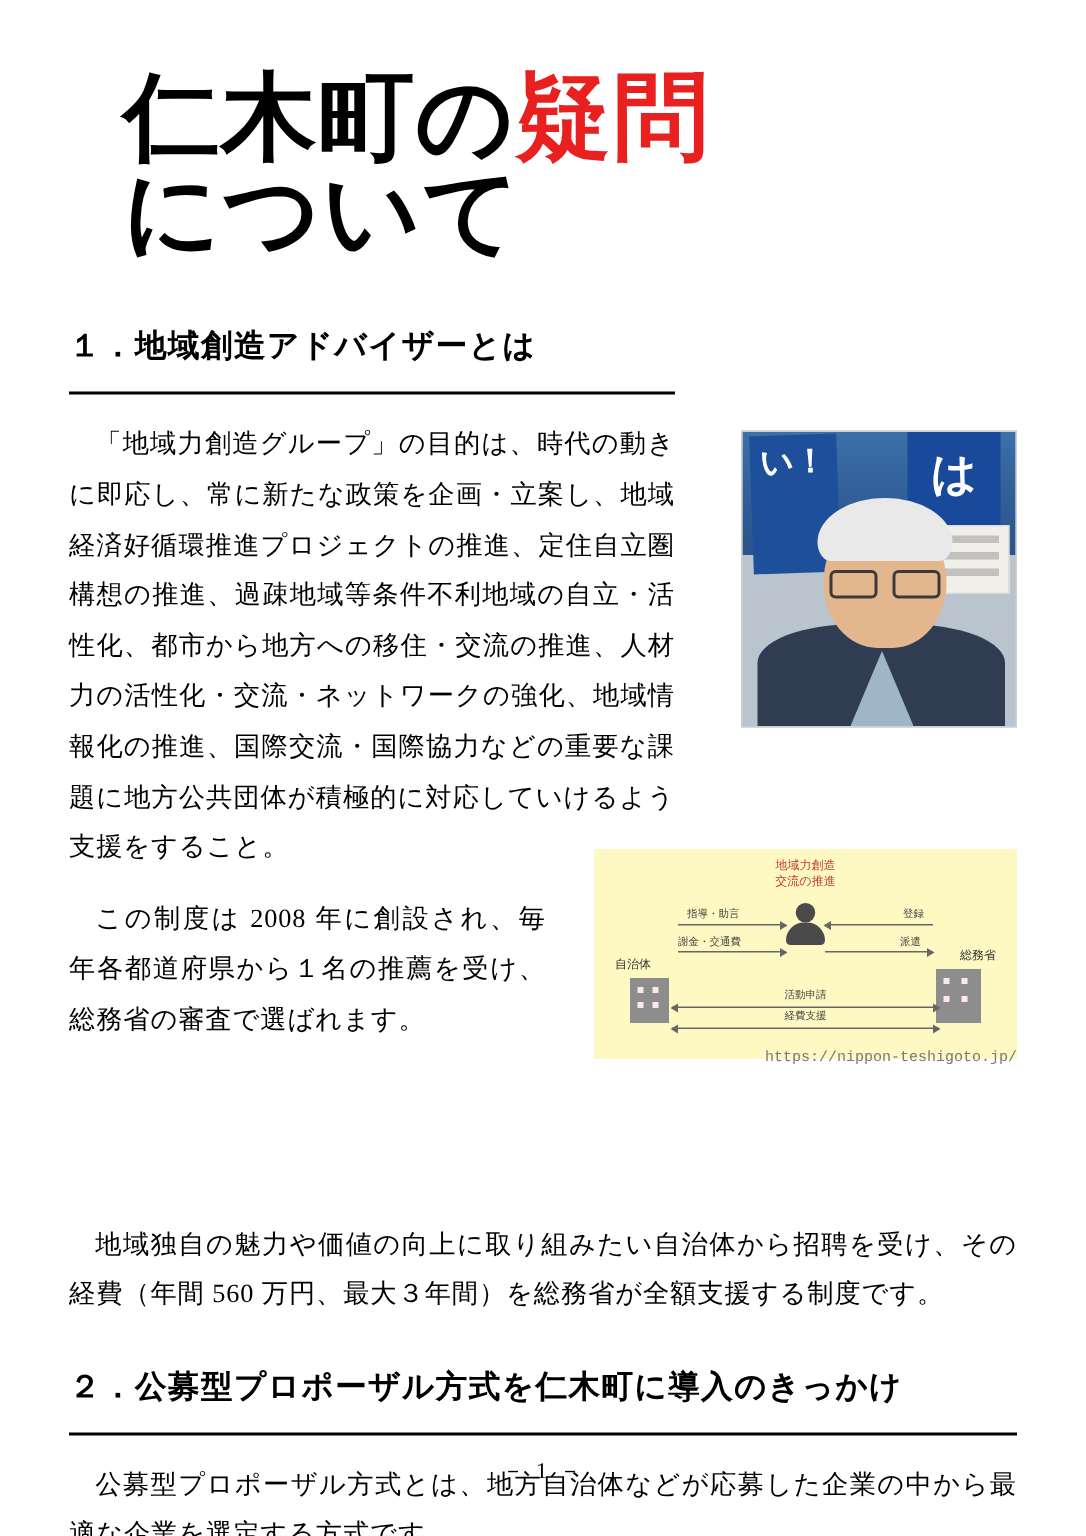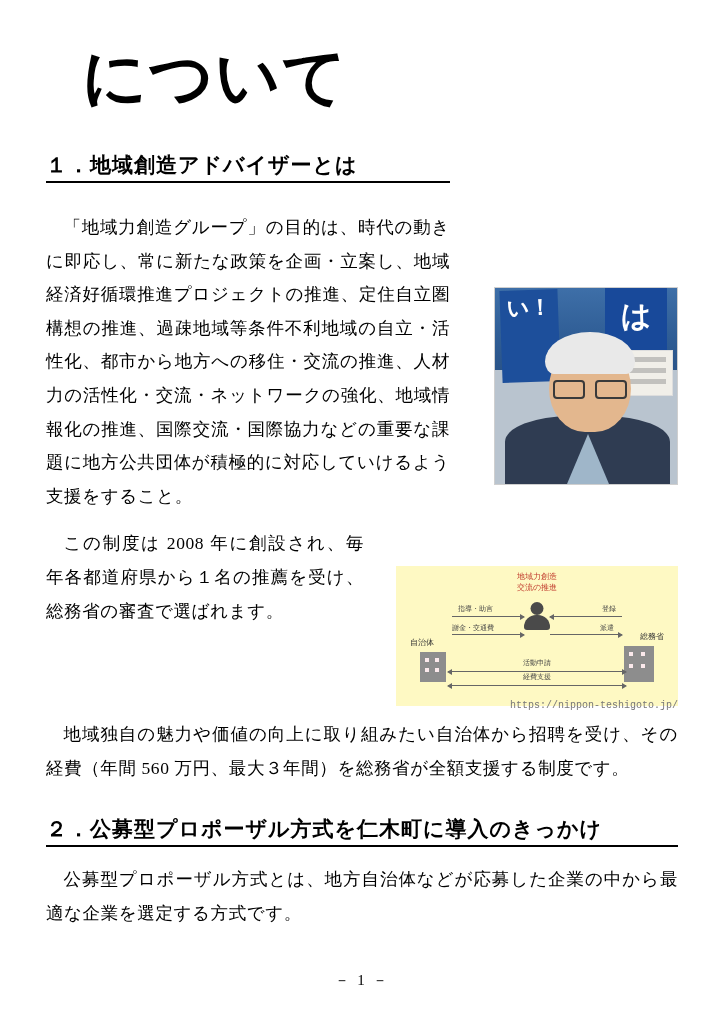--- a/index.html
+++ b/index.html
@@ -67,21 +67,21 @@
     letter-spacing: 3px;
     margin-top: 12px;
   }
 
   
   .section-heading {
     font-family: "Liberation Sans", sans-serif;
     font-weight: bold;
     font-size: 21px;
     letter-spacing: 1px;
-    padding-bottom: 2px;
+    padding-bottom: 17px;
     border-bottom: 2px solid #000;
     display: block;
   }
   #sec1-heading-wrap {
     margin-top: 34px;
     width: 404px;
   }
   #sec2-heading-wrap {
     margin-top: 30px;
     width: 632px;
@@ -311,20 +311,21 @@
     font-size: 15px;
     letter-spacing: 2px;
   }
 </style>
 </head>
 <body>
 
 <div class="page">
 
   <div class="title-block">
+    <div class="title-line"><span>仁木町の</span><span class="red">疑問</span></div>
     <div class="title-line-2">について</div>
   </div>
 
 
   <div class="photo">
     <div class="sky"></div>
     <div class="banner1">
         <div class="t">い！</div>
       </div>
     <div class="banner2">
@@ -339,21 +340,21 @@
     <div class="shirt"></div>
     <div class="head"></div>
     <div class="hair"></div>
     <div class="glasses"></div>
   </div>
 
   <div id="sec1-heading-wrap">
     <span class="section-heading">１．地域創造アドバイザーとは</span>
   </div>
 
-  <p class="body-text indent" style="margin:28px 0 0 0; width:404px;">
+  <p class="body-text indent" style="margin:16px 0 0 0; width:404px;">
     <span>「地域力創造グループ」の目的は、時代の動きに即応し、常に新たな政策を企画・立案し、地域経済好循環推進プロジェクトの推進、定住自立圏構想の推進、過疎地域等条件不利地域の自立・活性化、都市から地方への移住・交流の推進、人材力の活性化・交流・ネットワークの強化、地域情報化の推進、国際交流・国際協力などの重要な課題に地方公共団体が積極的に対応していけるよう支援をすること。</span>
   </p>
 
   <p class="body-text indent para-left" style="margin:14px 0 0 0;font-family:Liberation Serif, serif;">
     <span>この制度は 2008 年に創設され、毎年各都道府県から１名の推薦を受け、総務省の審査で選ばれます。</span>
   </p>
 
   <div class="diagram">
     <div class="d-title">
       <span>地域力創造</span><br>
@@ -387,21 +388,21 @@
 
     <div class="alabel" style="left:62px; top:38px;">指導・助言</div>
     <div class="alabel" style="left:56px; top:57px;">謝金・交通費</div>
     <div class="alabel" style="right:62px; top:38px;">登録</div>
     <div class="alabel" style="right:64px; top:57px;">派遣</div>
     <div class="alabel" style="left:50%; transform:translateX(-50%); bottom:38px;">活動申請</div>
     <div class="alabel" style="left:50%; transform:translateX(-50%); bottom:24px;">経費支援</div>
   </div>
   <div class="diagram-url">https://nippon-teshigoto.jp/</div>
 
-  <p class="body-text indent" style="margin:90px 0 0 0;">
+  <p class="body-text indent" style="margin:116px 0 0 0;">
     <span>地域独自の魅力や価値の向上に取り組みたい自治体から招聘を受け、その経費（年間 560 万円、最大３年間）を総務省が全額支援する制度です。</span>
   </p>
 
   <div id="sec2-heading-wrap">
     <span class="section-heading">２．公募型プロポーザル方式を仁木町に導入のきっかけ</span>
   </div>
 
   <p class="body-text indent" style="margin:16px 0 0 0;">
     <span>公募型プロポーザル方式とは、地方自治体などが応募した企業の中から最適な企業を選定する方式です。</span>
   </p>

